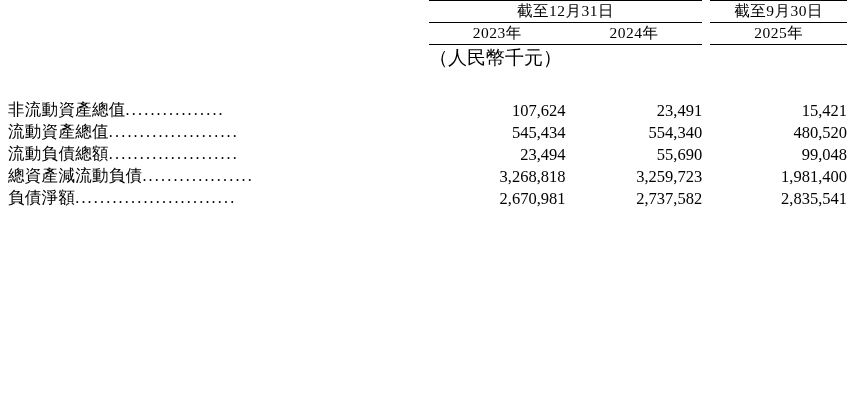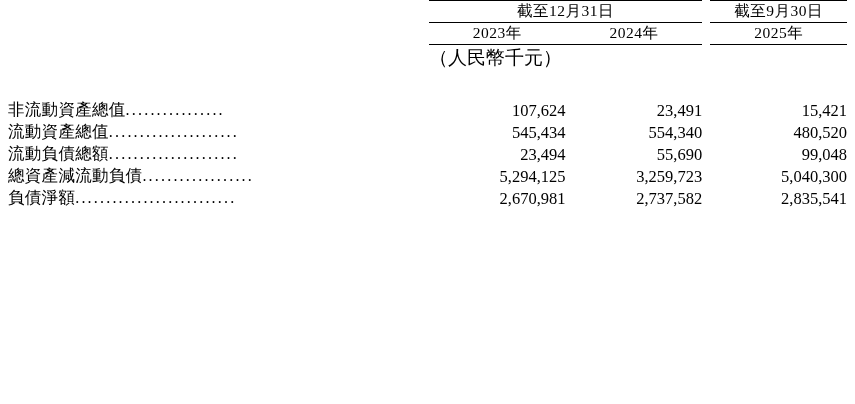--- a/index.html
+++ b/index.html
@@ -149,24 +149,24 @@
         <td class="row-num">23,494</td>
         <td class="row-num">55,690</td>
         <td></td>
         <td class="row-num">99,048</td>
       </tr>
 
 
 
       <tr>
         <td class="row-label"><span>總資產減流動負債</span><span class="leader">..................</span></td>
-        <td class="row-num">5,294,125</td>
+        <td class="row-num">3,268,818</td>
         <td class="row-num">3,259,723</td>
         <td></td>
-        <td class="row-num">5,040,300</td>
+        <td class="row-num">1,981,400</td>
       </tr>
 
       <tr>
         <td class="row-label"><span>負債淨額</span><span class="leader">..........................</span></td>
         <td class="row-num">2,670,981</td>
         <td class="row-num">2,737,582</td>
         <td></td>
         <td class="row-num">2,835,541</td>
       </tr>
 

